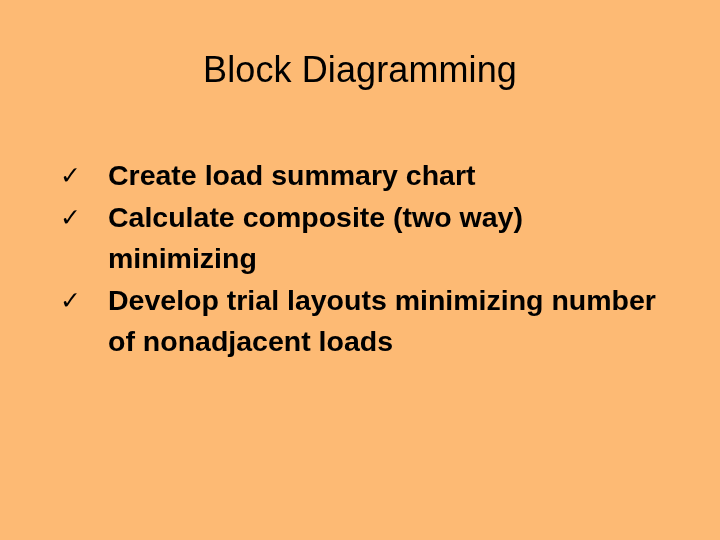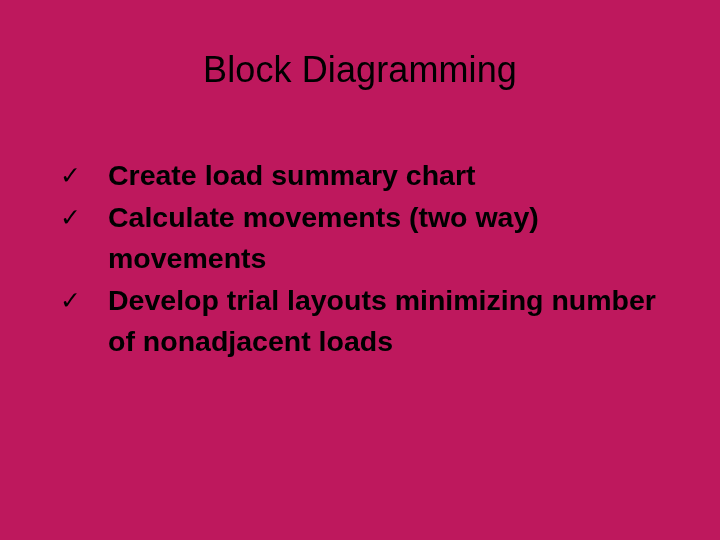--- a/index.html
+++ b/index.html
@@ -12,21 +12,21 @@
     background: #FFFFFF;
     font-family: "Liberation Sans", "DejaVu Sans", sans-serif;
     color: #000000;
     overflow: hidden;
   }
 
   .slide {
     position: relative;
     width: 720px;
     height: 540px;
-    background: #be185d;
+    background: #fdba74;
     box-sizing: border-box;
   }
 
   
   .slide-title {
     position: absolute;
     left: 0;
     top: 48px;
     width: 720px;
     text-align: center;
@@ -86,21 +86,21 @@
 
   <ul class="body-list">
 
     <li class="bullet-item">
       <span class="bullet-mark">✓</span>
       <span class="bullet-text">Create load summary chart</span>
     </li>
 
     <li class="bullet-item">
       <span class="bullet-mark">✓</span>
-      <span class="bullet-text">Calculate movements (two way) movements</span>
+      <span class="bullet-text">Calculate composite (two way) minimizing</span>
     </li>
 
     <li class="bullet-item">
       <span class="bullet-mark">✓</span>
       <span class="bullet-text">Develop trial layouts minimizing number of nonadjacent loads</span>
     </li>
 
   </ul>
 
 </div>

